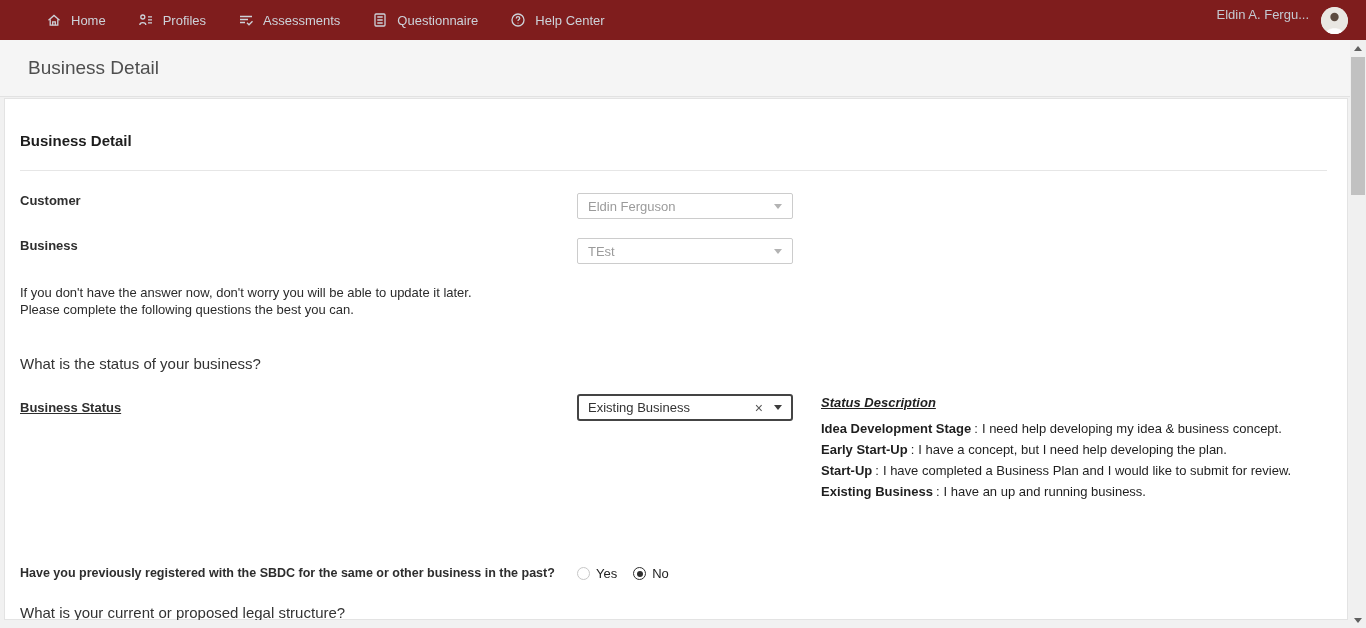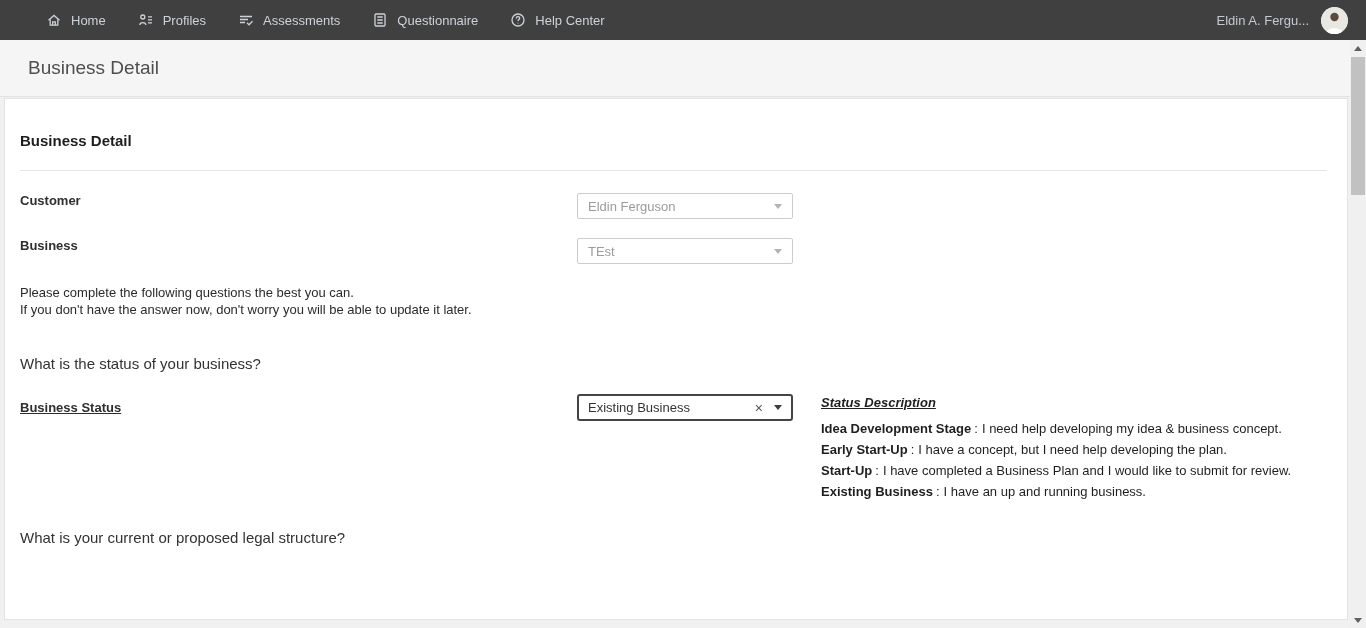--- a/index.html
+++ b/index.html
@@ -1,27 +1,27 @@
 <!DOCTYPE html>
 <html><head>
 <meta charset="utf-8">
 <style>
   * { margin:0; padding:0; box-sizing:border-box; }
   html,body { width:1366px; height:628px; overflow:hidden; background:#f1f1f1;
               font-family:"Liberation Sans","DejaVu Sans",sans-serif; }
 
   
   .navbar { position:absolute; top:0; left:0; width:1366px; height:40px;
-            background:#404040; display:flex; align-items:center; z-index:5; }
+            background:#7f1d1d; display:flex; align-items:center; z-index:5; }
   .nav-items { display:flex; align-items:center; height:100%; padding-left:30px; }
   .nav-item { display:flex; align-items:center; gap:9px; padding:0 16px; height:100%;
               color:#cdd2d9; font-size:13px; cursor:pointer; }
   .nav-item svg { display:block; }
   .nav-spacer { flex:1; }
-  .nav-user { display:flex; align-items:center; gap:12px; padding-right:18px; }
+  .nav-user { display:flex; gap:12px; padding-right:18px; }
   .nav-user-name { color:#c4c9d1; font-size:13px; }
   .avatar { width:27px; height:27px; border-radius:50%; background:#e9e7e2; overflow:hidden;
             display:flex; align-items:flex-end; justify-content:center; cursor:pointer; }
 
   
   .titlebar { position:absolute; top:40px; left:0; width:1350px; height:57px;
               background:#f5f5f5; border-bottom:1px solid #e2e2e2;
               display:flex; align-items:center; padding-left:28px; }
   .page-title { font-size:19px; color:#4f4f4f; }
 
@@ -176,22 +176,22 @@
 
   <div class="form-row row-business">
     <div class="label-col">Business</div>
     <div class="select-box">
       <span class="grow">TEst</span>
       <span class="caret"></span>
     </div>
   </div>
 
   <div class="intro">
+    <div>If you don't have the answer now, don't worry you will be able to update it later.</div>
     <div>Please complete the following questions the best you can.</div>
-    <div>If you don't have the answer now, don't worry you will be able to update it later.</div>
   </div>
 
   <div class="section-heading heading-status">What is the status of your business?</div>
 
   <div class="form-row row-status">
     <div class="label-col">Business Status</div>
     <div class="select-status">
       <span class="grow">Existing Business</span>
       <span class="clear-x">×</span>
       <span class="caret-dark"></span>
@@ -207,20 +207,33 @@
       </div>
       <div class="status-line">
         <b>Start-Up</b><span class="status-sep">:</span><span>I have completed a Business Plan and I would like to submit for review.</span>
       </div>
       <div class="status-line">
         <b>Existing Business</b><span class="status-sep">:</span><span>I have an up and running business.</span>
       </div>
     </div>
   </div>
 
+  <div class="form-row row-radio">
+    <div class="radio-q">Have you previously registered with the SBDC for the same or other business in the past?</div>
+    <div class="radio-group">
+      <span class="radio-opt">
+        <span class="radio-circle"></span>
+        <span>Yes</span>
+      </span>
+      <span class="radio-opt">
+        <span class="radio-circle checked"></span>
+        <span>No</span>
+      </span>
+    </div>
+  </div>
 
   <div class="section-heading heading-legal">What is your current or proposed legal structure?</div>
 
 </div>
 
 <div class="bottom-strip"></div>
 
 <div class="scrollbar">
   <div class="sb-arrow up">
       <span class="tri-up"></span>

